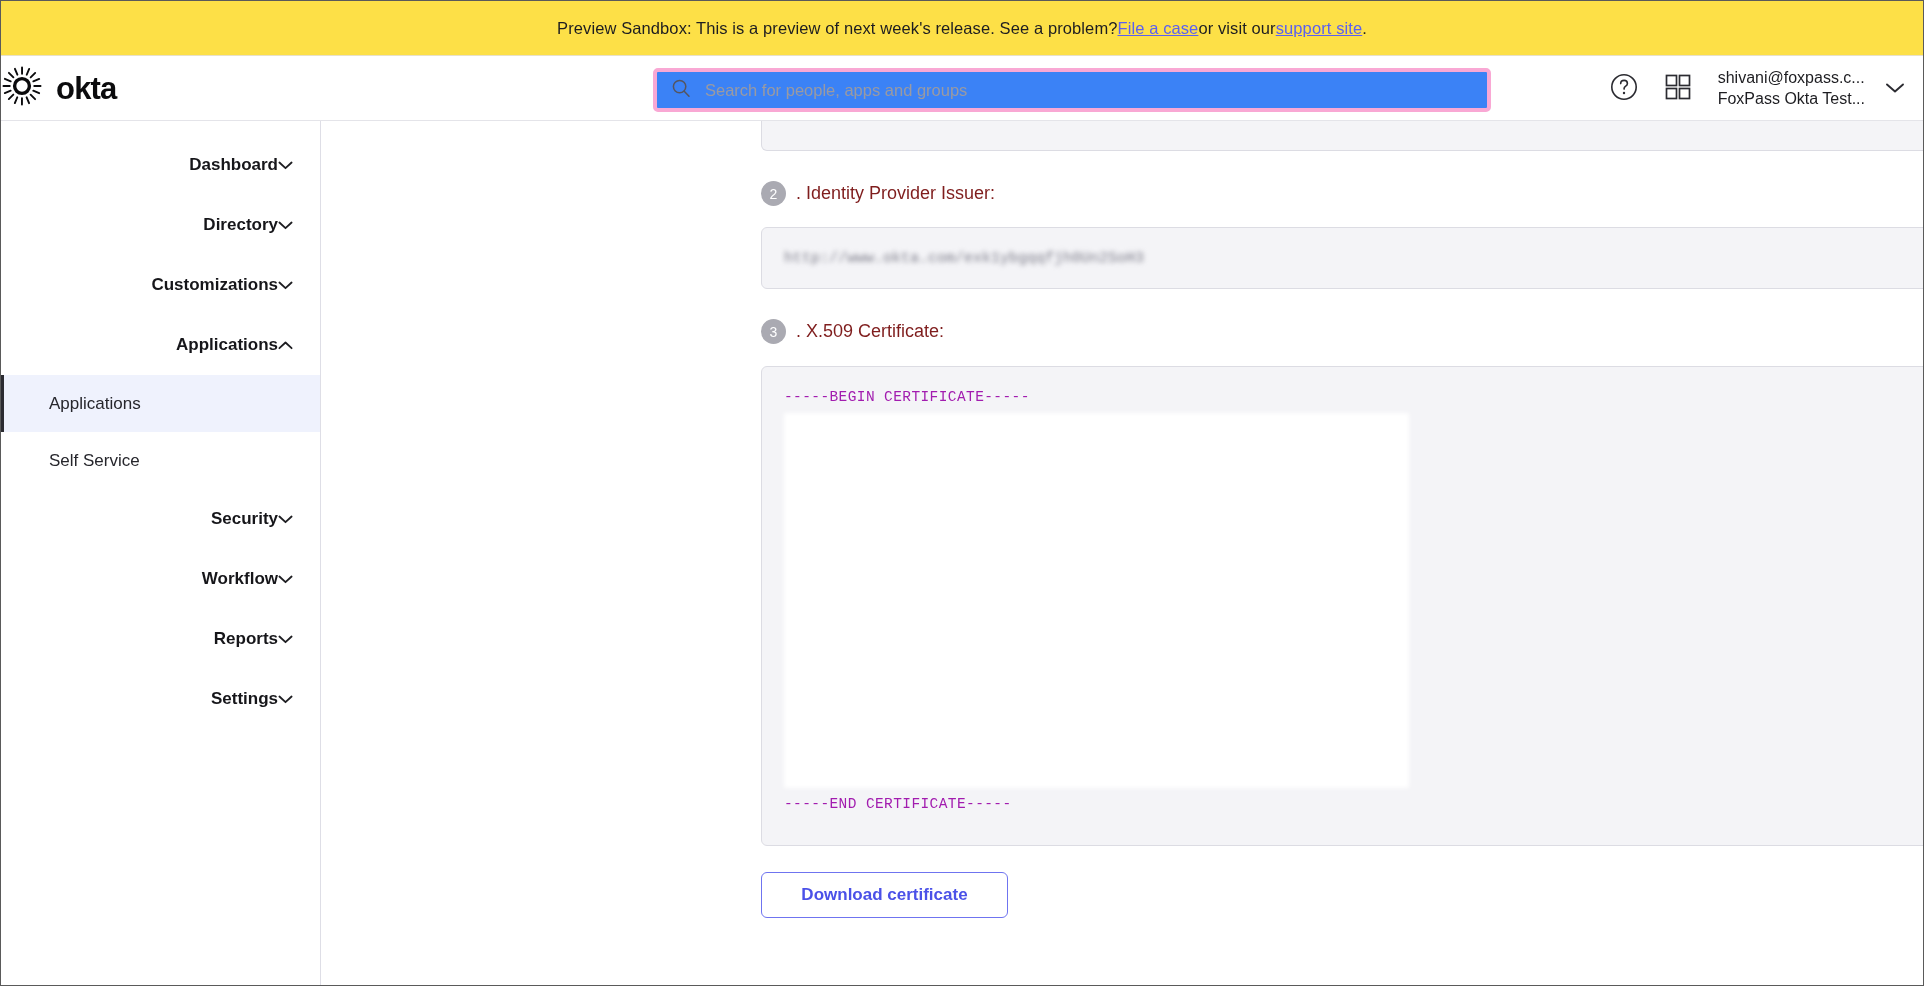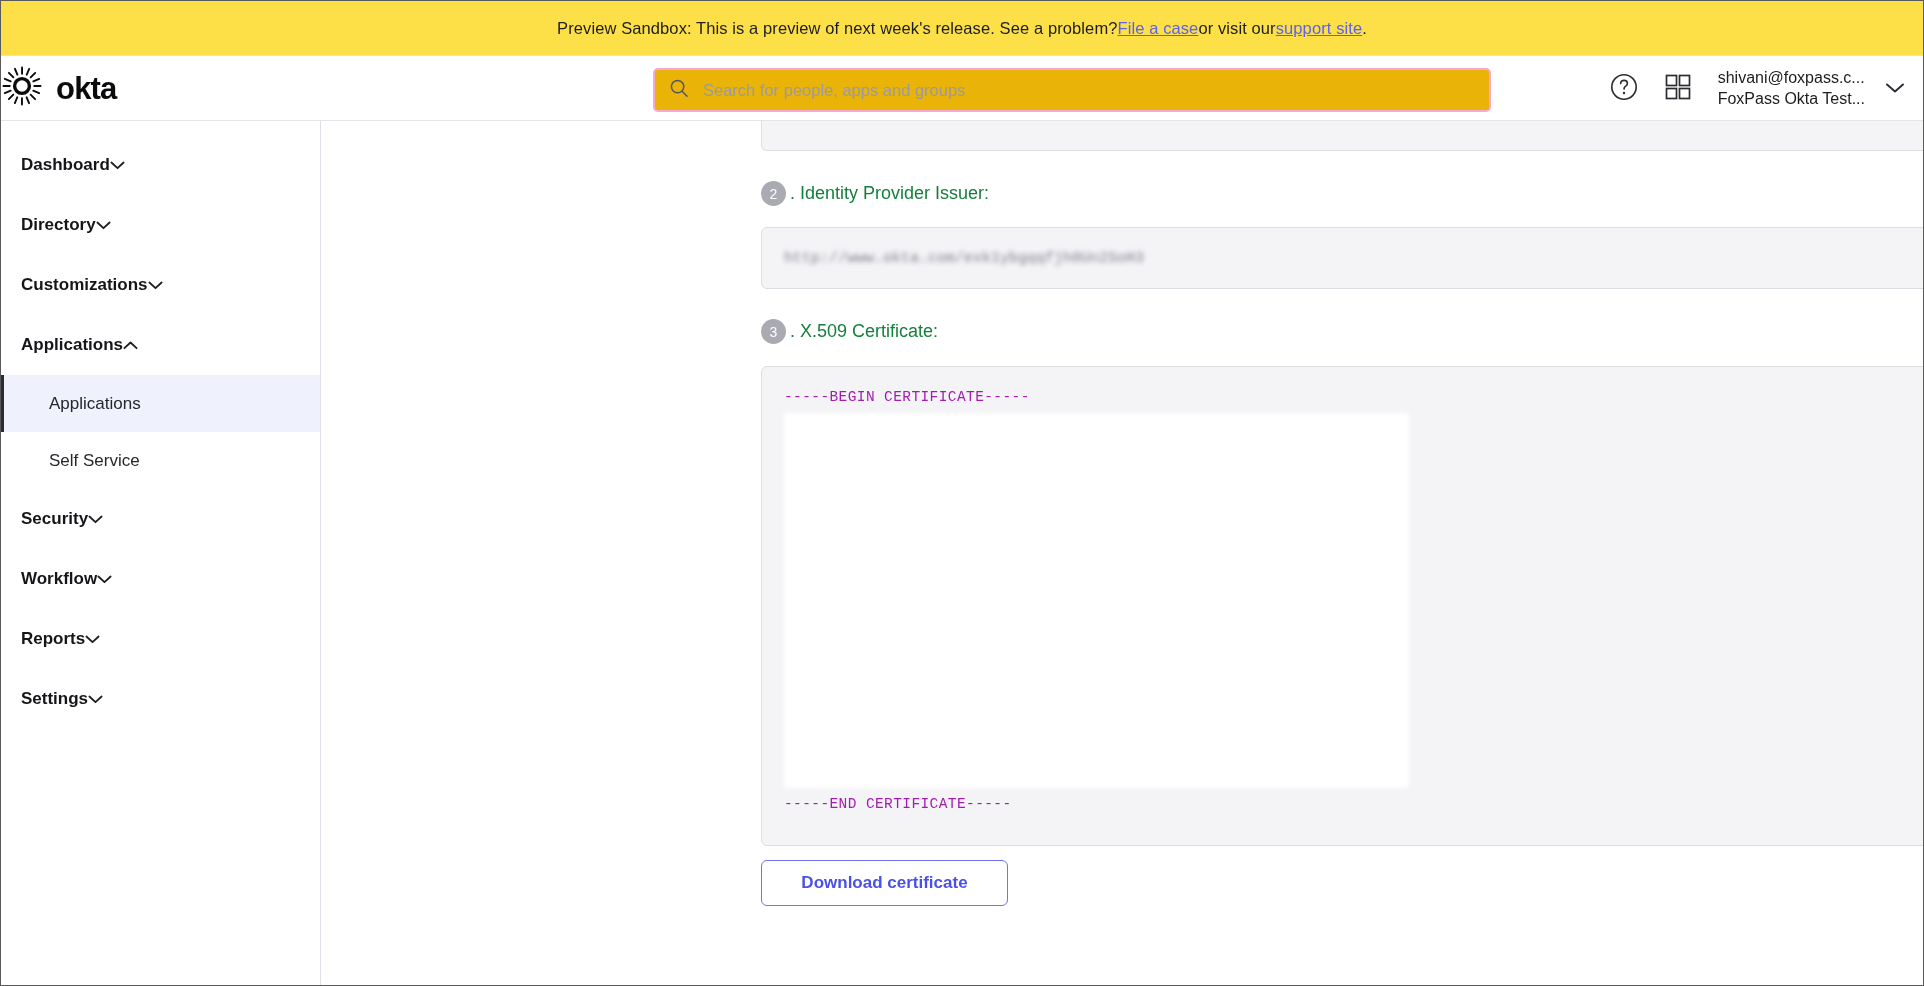--- a/index.html
+++ b/index.html
@@ -65,23 +65,23 @@
   
   #search-wrap {
     position: absolute;
     left: 652px;
     top: 12px;
     width: 838px;
     height: 44px;
   }
   #search-box {
     width: 100%; height: 100%;
-    border: 2px solid #f9a8d4;
+    border: 4px solid #f9a8d4;
     border-radius: 5px;
-    background: #eab308;
+    background: #3b82f6;
     display: flex;
     align-items: center;
     padding: 0 14px;
     gap: 12px;
   }
   #search-input {
     border: none; outline: none;
     flex: 1;
     font-size: 16.5px;
     color: #2b2b31;
@@ -134,21 +134,21 @@
     flex: none;
     background: #ffffff;
     border-right: 1px solid #dedee6;
     padding-top: 14px;
     overflow: hidden;
   }
   .nav-group {
     height: 60px;
     display: flex;
     align-items: center;
-    justify-content: flex-start;
+    justify-content: flex-end;
     padding: 0 27px 0 20px;
     cursor: pointer;
   }
   .nav-group-label {
     font-size: 17px;
     font-weight: 700;
     color: #16161a;
   }
   .nav-sub {
     height: 57px;
@@ -213,22 +213,22 @@
     color: #ffffff;
     font-size: 14px;
     display: flex;
     align-items: center;
     justify-content: center;
     flex: none;
     font-weight: 400;
   }
   .step-label {
     font-size: 18px;
-    color: #15803d;
-    margin-left: 4px;
+    color: #7f1d1d;
+    margin-left: 10px;
   }
 
   
   #issuer-field { margin-top: 21px; height: 62px; }
   .redacted-text {
     font-size: 15px;
     color: #7b7b88;
     font-family: "Liberation Mono", monospace;
     filter: blur(2.6px);
     user-select: none;
@@ -254,21 +254,21 @@
   }
   #cert-body-redacted {
     margin: 8px 0 8px 0;
     width: 625px;
     height: 375px;
     background: #ffffff;
     filter: blur(2px);
   }
 
   #download-cert-btn {
-    margin-top: 14px;
+    margin-top: 26px;
     height: 46px;
     min-width: 247px;
     padding: 0 26px;
     background: #ffffff;
     border: 1px solid #6f74f0;
     border-radius: 6px;
     color: #4b51e8;
     font-size: 17px;
     font-weight: 700;
     font-family: "Liberation Sans", sans-serif;

